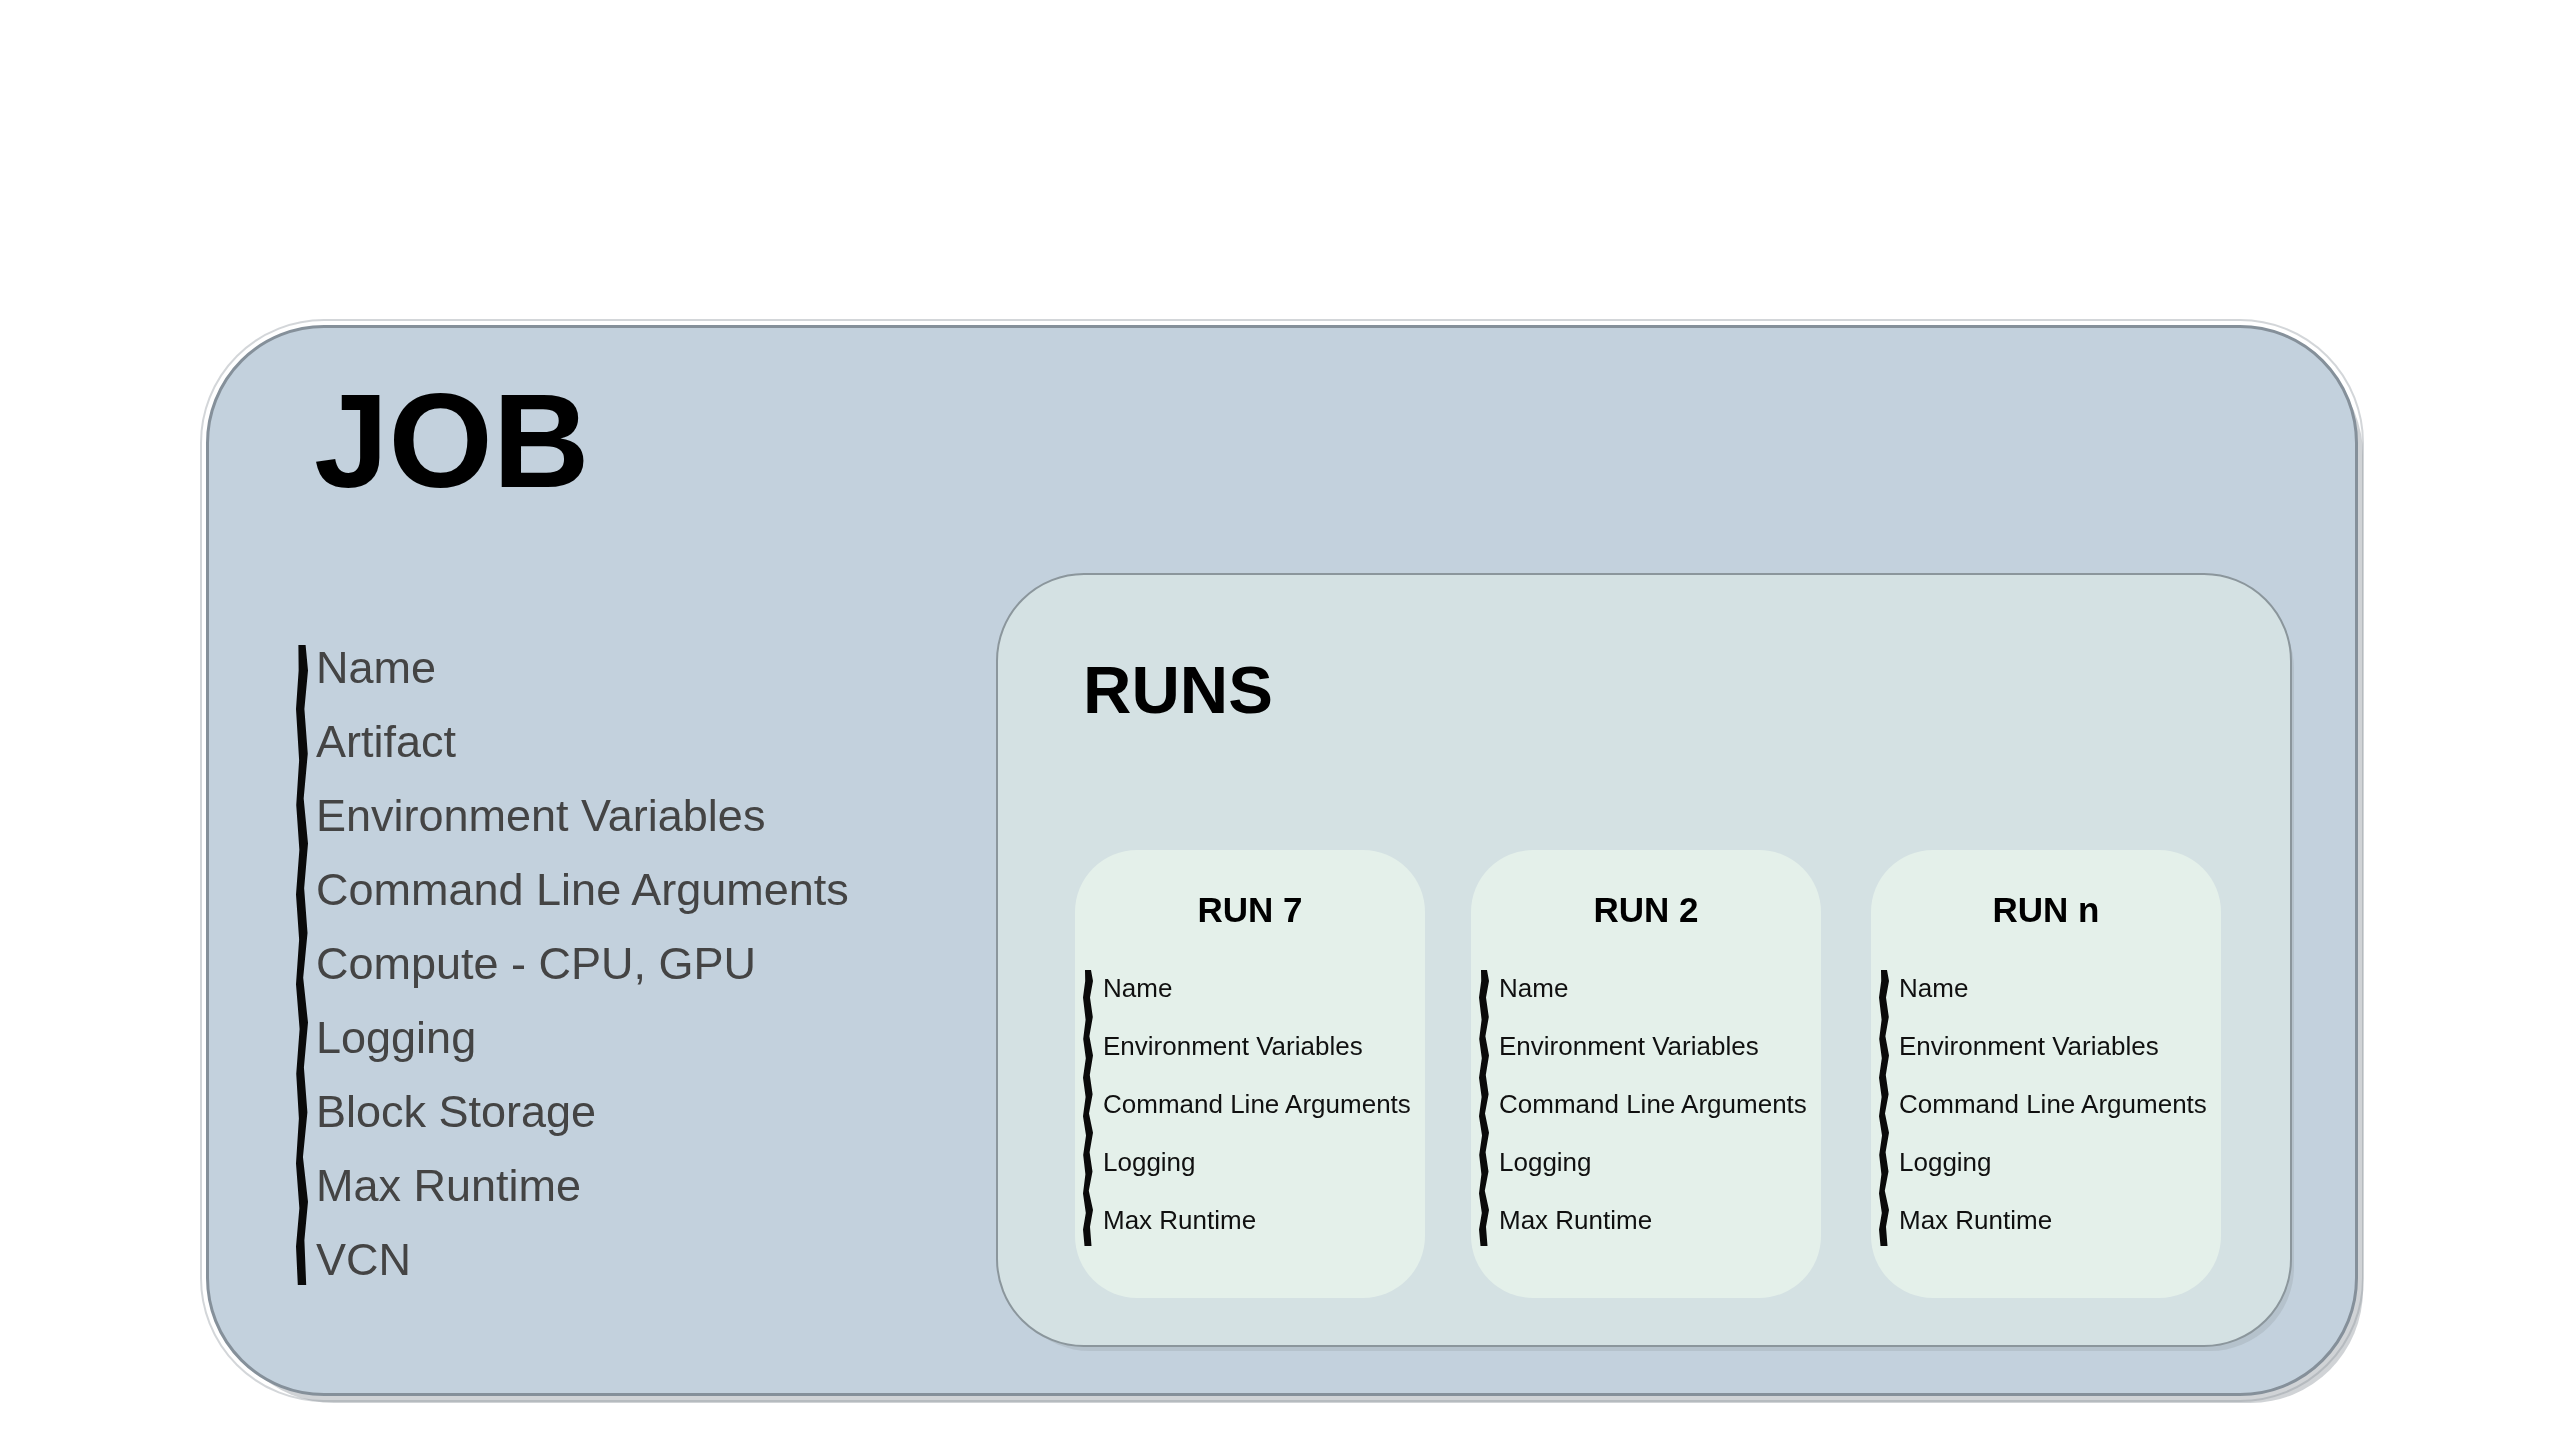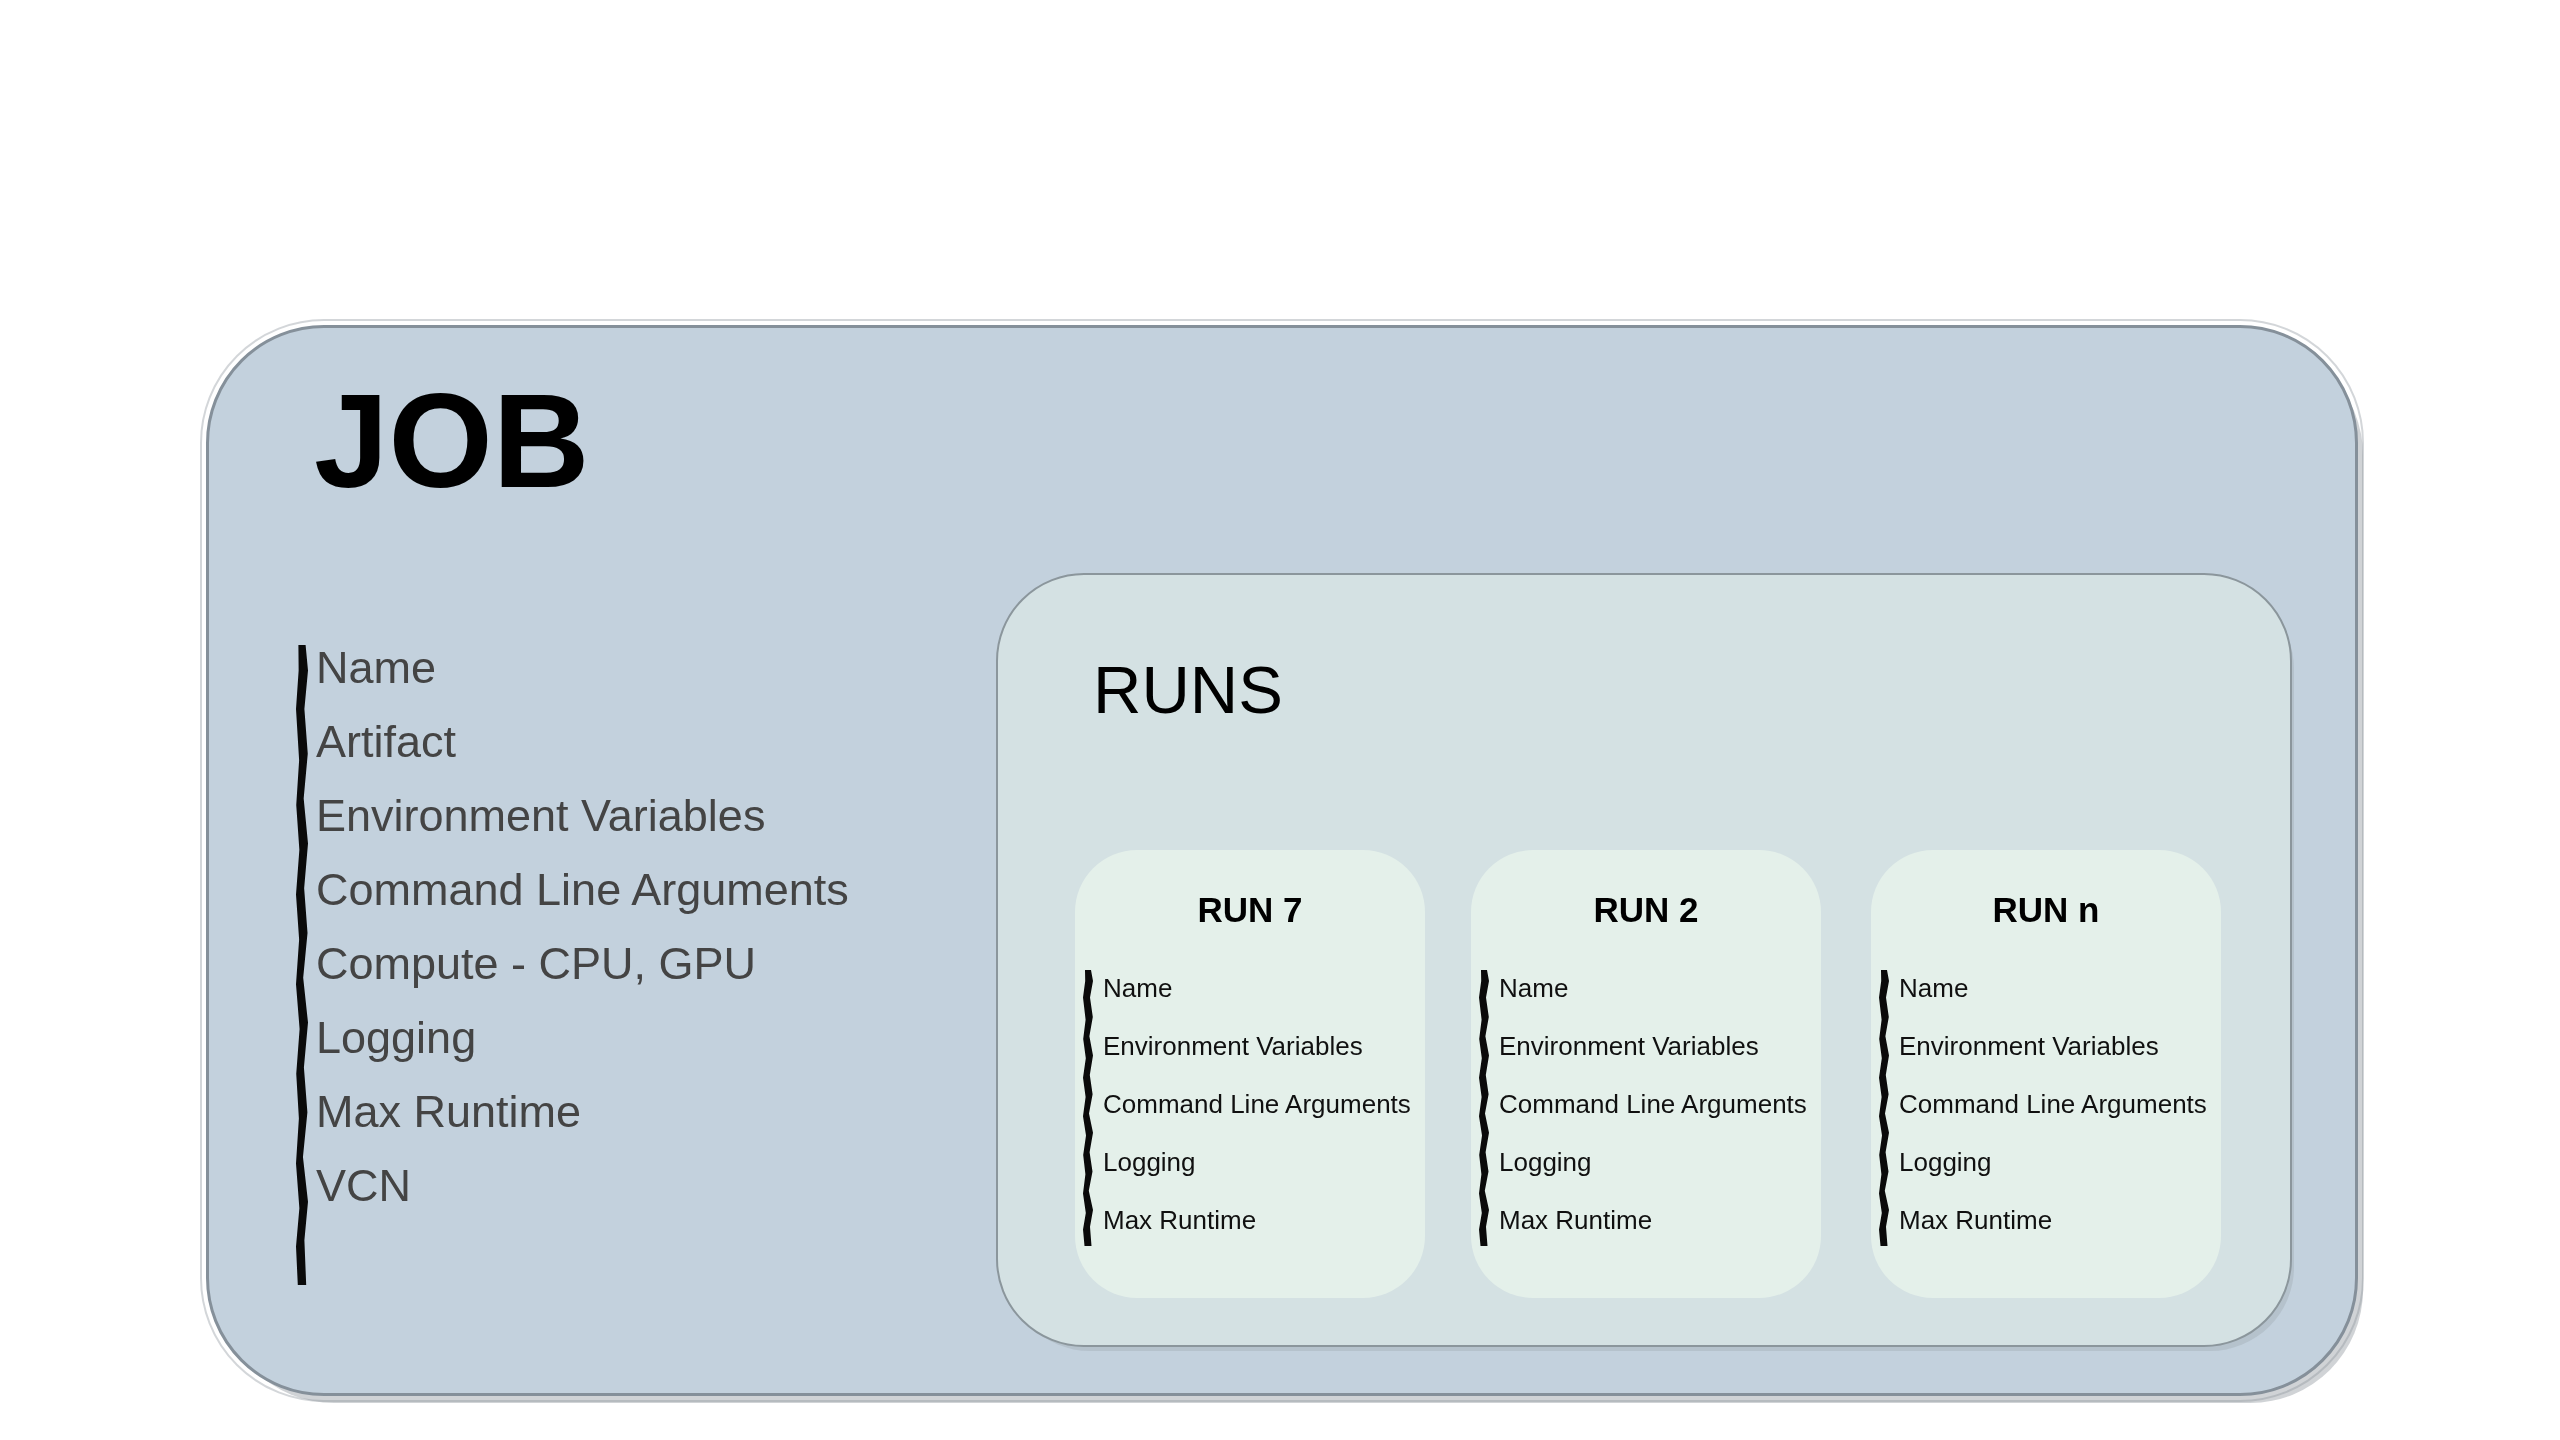--- a/index.html
+++ b/index.html
@@ -40,22 +40,22 @@
 
   
   .runs-box{
     left:787px;top:245px;width:1292px;height:770px;
     background:var(--runs-fill,#d4e1e3);
     border:2px solid var(--runs-border,#8b969c);
     border-radius:88px;
     box-shadow:6px 8px 0 -4px rgba(150,158,165,.3);
   }
   .runs-title{
-    left:95px;top:81px;
-    font-size:67px;font-weight:normal;line-height:1;
+    left:85px;top:81px;
+    font-size:67px;font-weight:bold;line-height:1;
     color:var(--title-color,#000);
     white-space:nowrap;
     text-align:right;
   }
 
   
   .run-card{
     top:275px;width:350px;height:448px;
     background:var(--card-fill,#e4f0ea);
     border-radius:62px;
@@ -98,20 +98,21 @@
     <div class="abs brush job-line"></div>
 
     <ul class="abs job-list">
 
     <li>Name</li>
         <li>Artifact</li>
         <li>Environment Variables</li>
         <li>Command Line Arguments</li>
         <li>Compute - CPU, GPU</li>
         <li>Logging</li>
+        <li>Block Storage</li>
         <li>Max Runtime</li>
         <li>VCN</li>
       </ul>
 
     <div class="abs runs-box">
 
       <div class="abs runs-title">RUNS</div>
 
       <div class="abs run-card pos-0">
         <div class="card-title">RUN 7</div>

